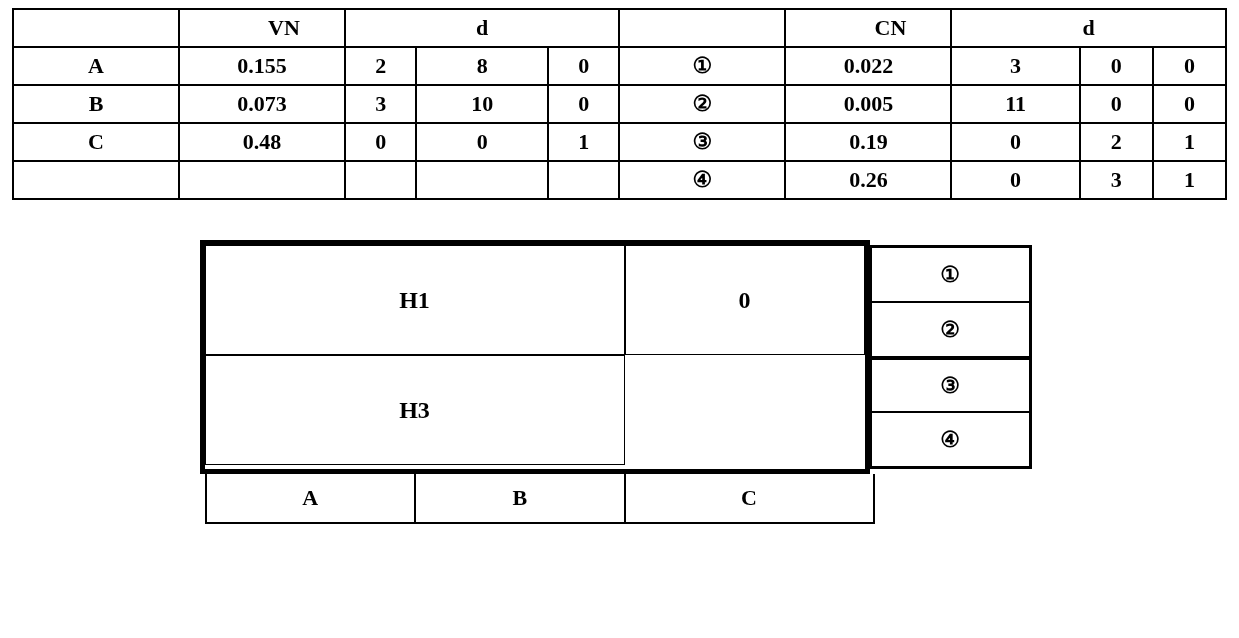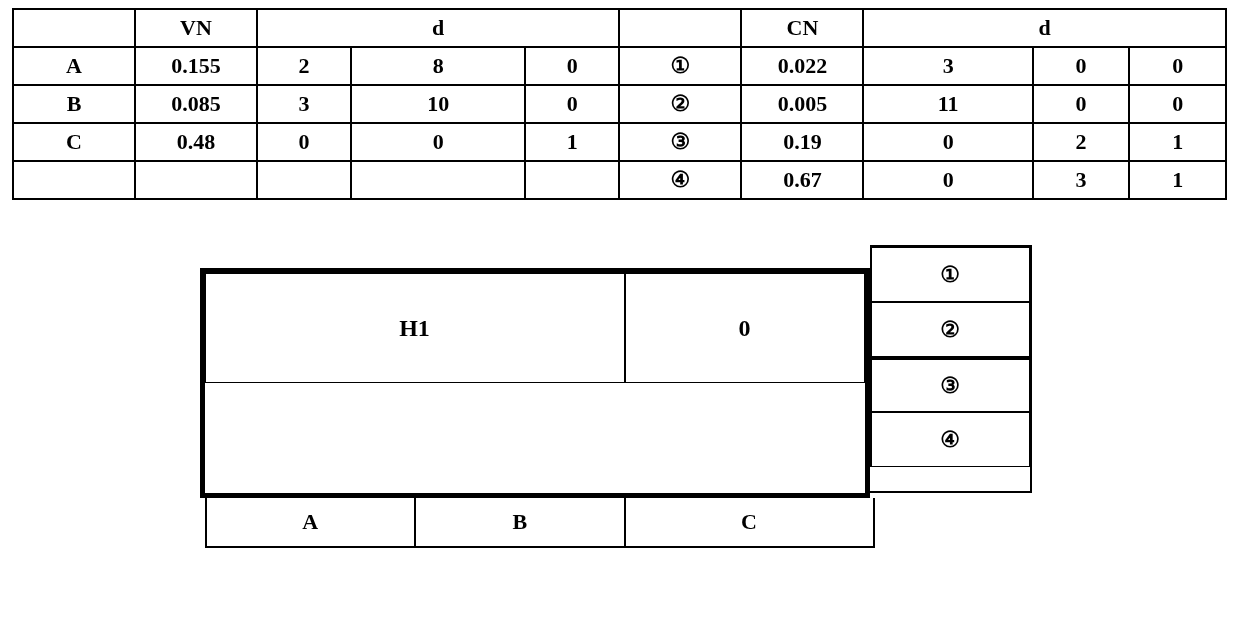--- a/index.html
+++ b/index.html
@@ -20,40 +20,39 @@
     margin: 0 auto;
   }
   table.data td, table.data th {
     border: 2px solid #000;
     text-align: center;
     vertical-align: middle;
     height: 36px;
     font-weight: bold;
     padding: 0;
   }
-  table.data .narrow { width: 120px; }
+  table.data .narrow { width: 120px; padding-left: 44px; }
   table.data .wide   { width: 120px; }
 
   
   .diagram {
     margin: 40px auto 0 auto;
     width: 840px;
     position: relative;
     font-weight: bold;
   }
   .h-wrap {
     display: flex;
     align-items: stretch;
   }
   .h-grid {
     border: 5px solid #000;
     display: grid;
     grid-template-columns: 420px 240px;
     grid-template-rows: 110px 110px;
-    margin-top: 28px;
   }
   .h-cell {
     border: 1px solid #000;
     display: flex;
     align-items: center;
     justify-content: center;
     font-size: 24px;
   }
   .side-grid {
     display: grid;
@@ -117,21 +116,21 @@
     <td>0</td>
     <td class="circled">①</td>
     <td>0.022</td>
     <td>3</td>
     <td>0</td>
     <td>0</td>
   </tr>
 
   <tr>
     <td>B</td>
-    <td>0.085</td>
+    <td>0.073</td>
     <td>3</td>
     <td>10</td>
     <td>0</td>
     <td class="circled">②</td>
     <td>0.005</td>
     <td>11</td>
     <td>0</td>
     <td>0</td>
   </tr>
 
@@ -148,33 +147,34 @@
     <td>1</td>
   </tr>
 
   <tr>
     <td></td>
     <td></td>
     <td></td>
     <td></td>
     <td></td>
     <td class="circled">④</td>
-    <td>0.67</td>
+    <td>0.26</td>
     <td>0</td>
     <td>3</td>
     <td>1</td>
   </tr>
 </tbody>
   </table>
 
 <div class="diagram">
   <div class="h-wrap">
     <div class="h-grid">
       <div class="h-cell">H1</div>
       <div class="h-cell">0</div>
+      <div class="h-cell">H3</div>
     </div>
     <div class="side-grid">
       <div class="side-cell circled">①</div>
       <div class="side-cell circled">②</div>
       <div class="side-cell side-gap-mid circled">③</div>
       <div class="side-cell circled">④</div>
     </div>
   </div>
   <div class="bottom-row">
     <div class="bottom-cell bA">A</div>

